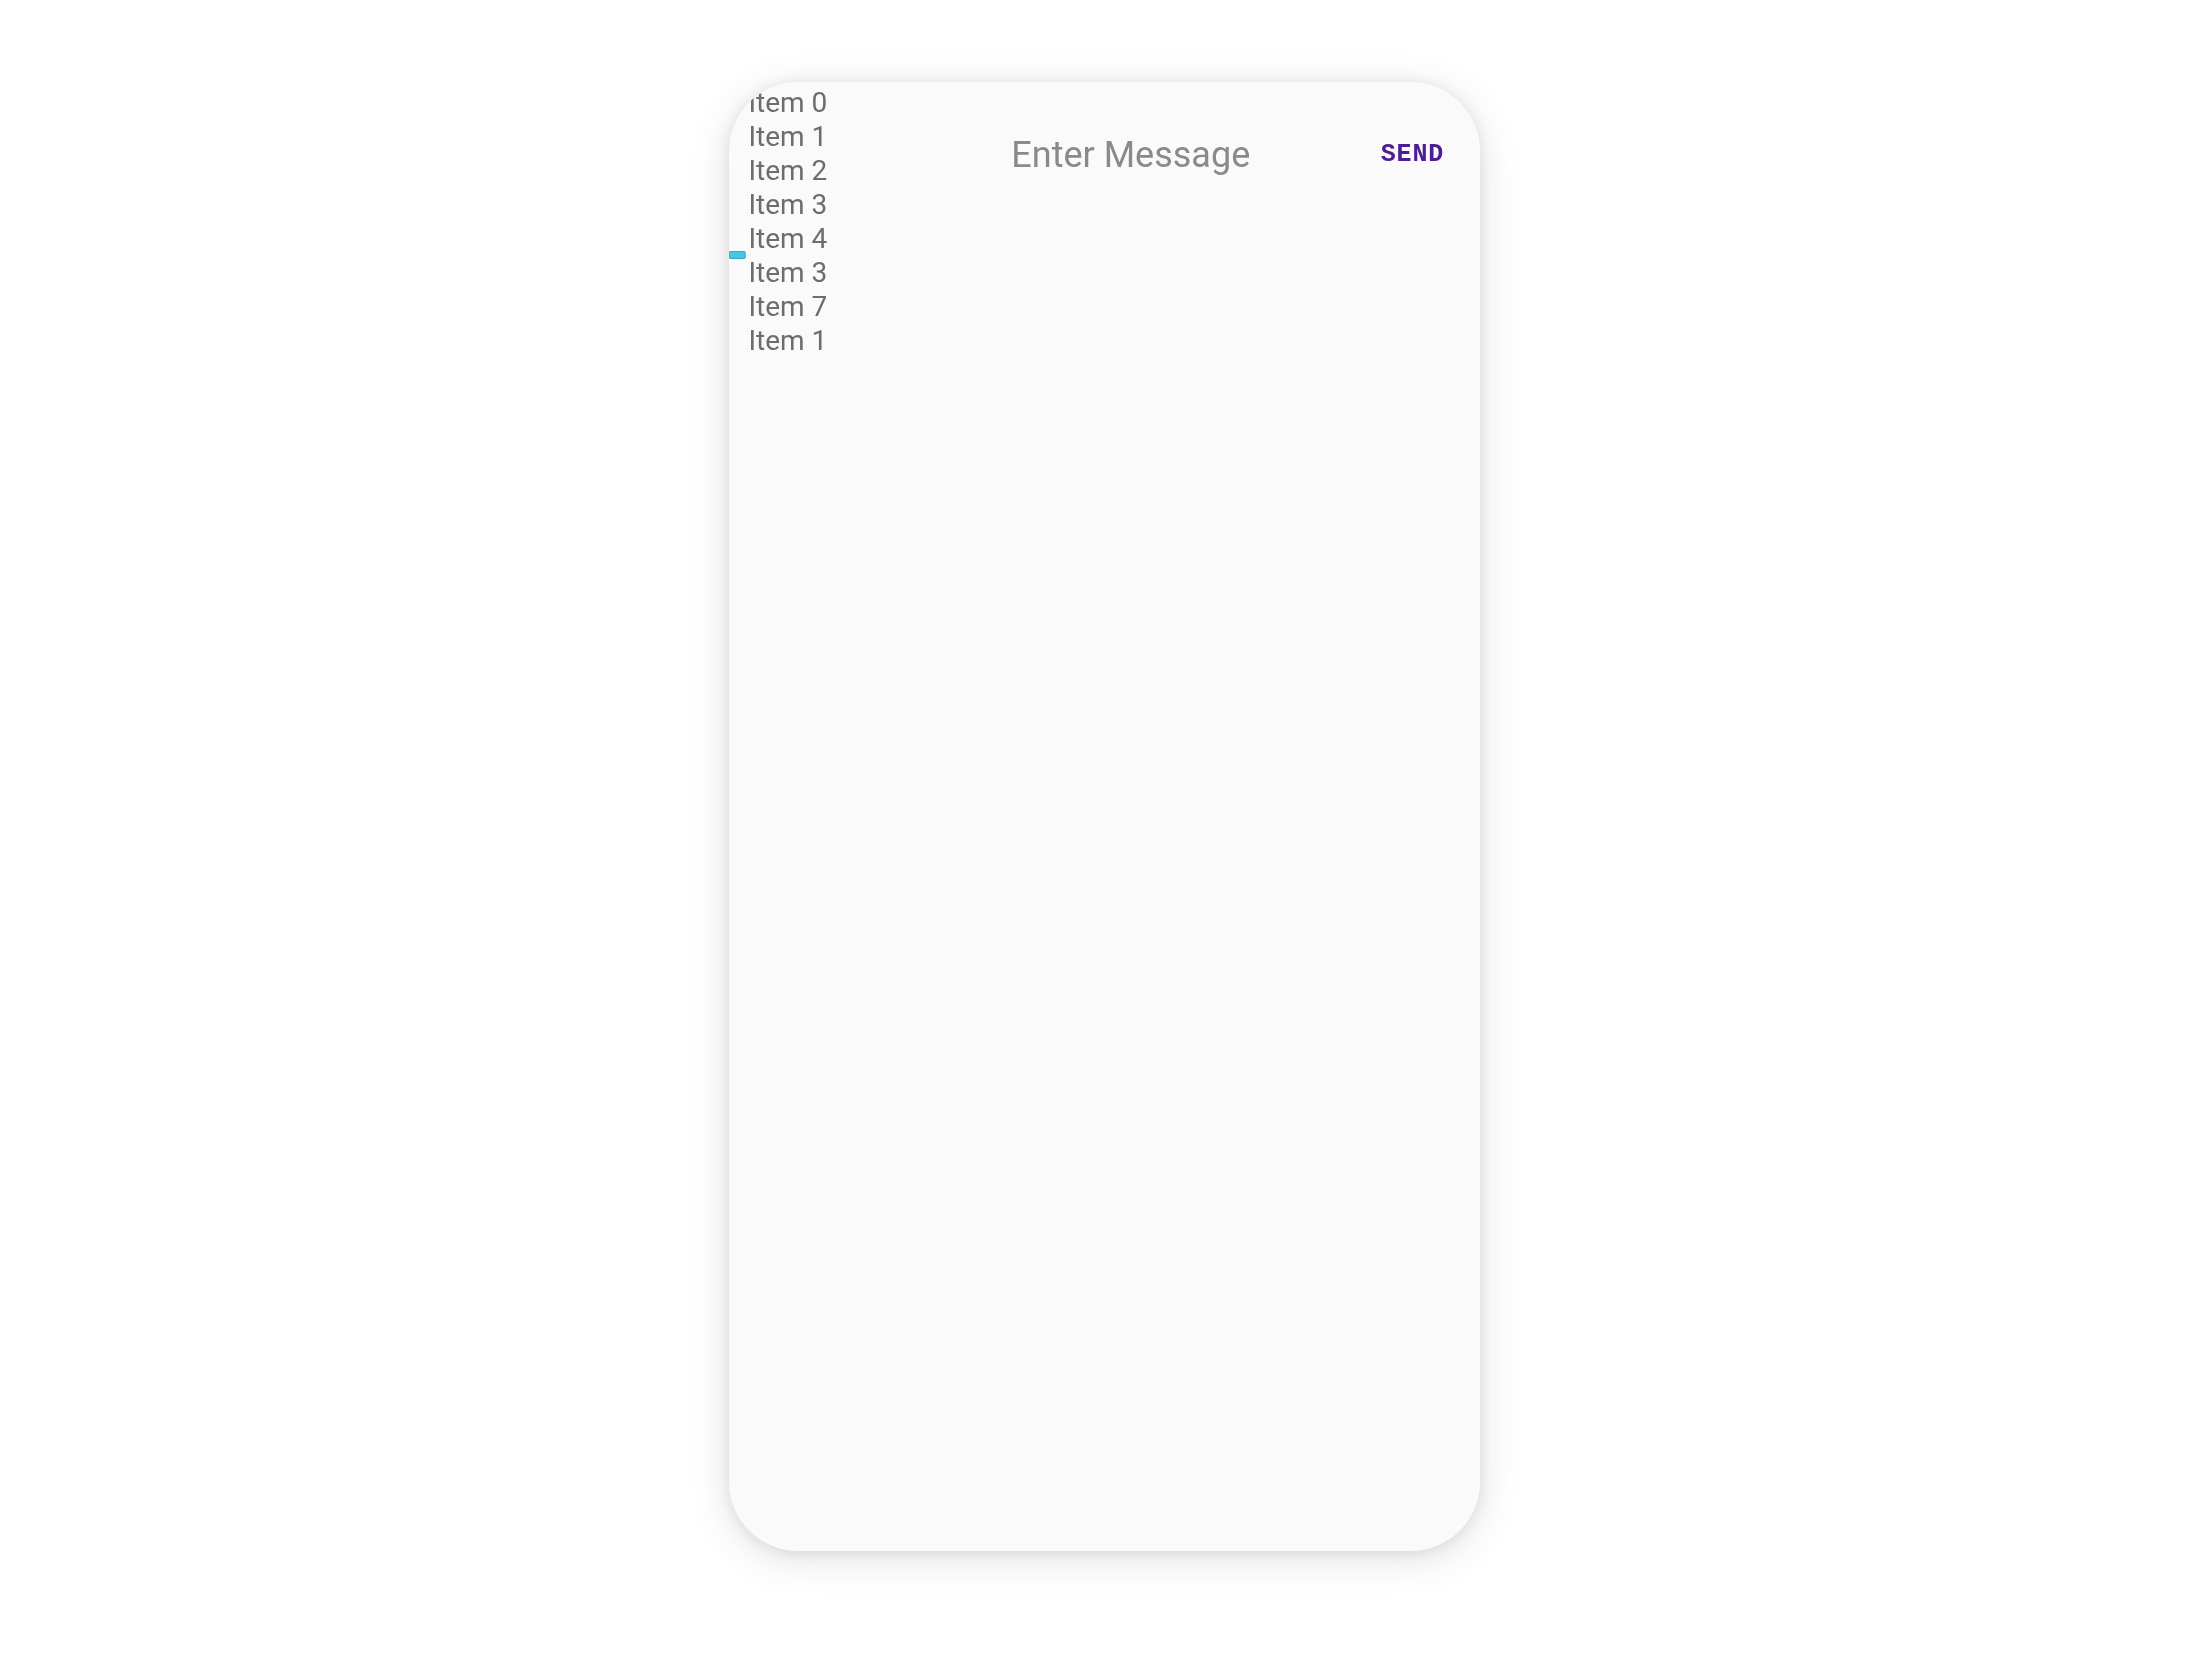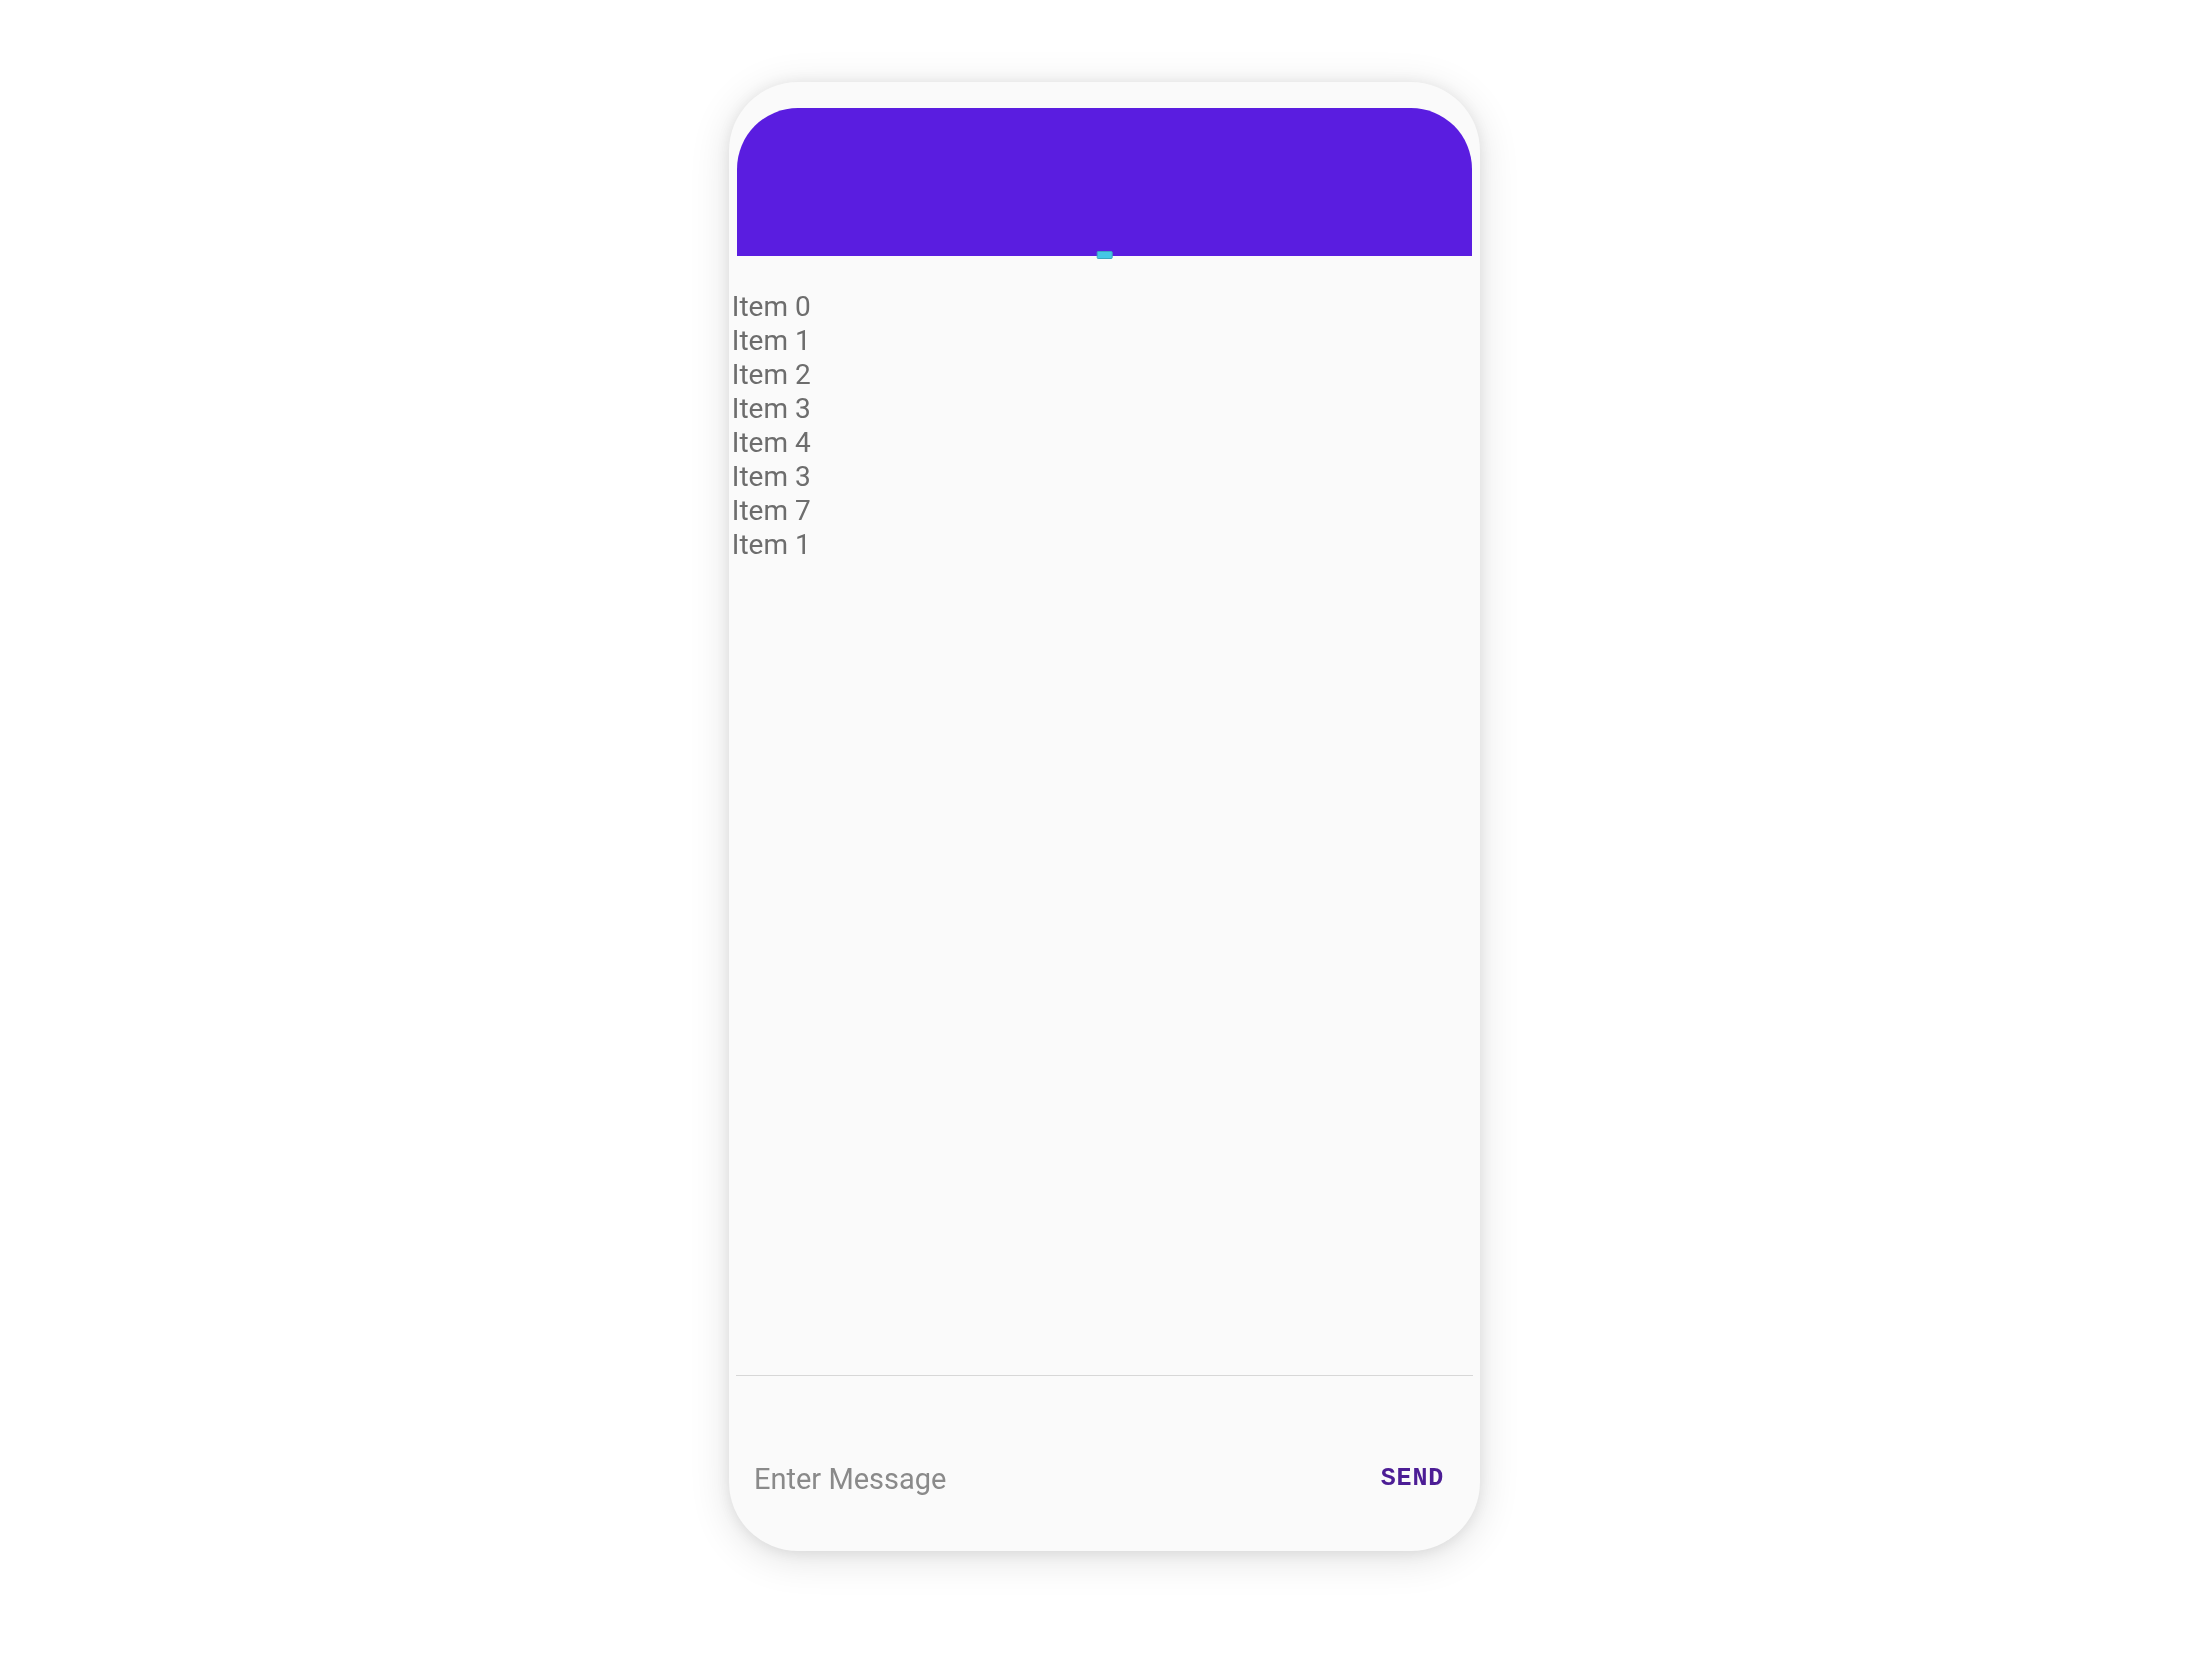--- a/index.html
+++ b/index.html
@@ -18,22 +18,20 @@
       position: absolute;
       left: 729px;
       top: 82px;
       width: 751px;
       height: 1469px;
       background: #fafafa;
       border-radius: 69px;
       box-shadow: 0 7px 42px rgba(0,0,0,0.12), 0 1.4px 14px rgba(0,0,0,0.08);
       overflow: hidden;
       display: flex;
-      flex-direction: column;
-      gap: 30px;
     }
     .header-bar {
       margin: 26px 8.3px 0 8.3px;
       height: 148px;
       background: #5a1de0;
       border-top-left-radius: 61px;
       border-top-right-radius: 61px;
       position: relative;
       flex-shrink: 0;
     }
@@ -71,23 +69,24 @@
       align-items: center;
       height: 145px;
       padding: 0 14px 0 25px;
       flex-shrink: 0;
     }
     .composer-input {
       flex: 1;
       border: none;
       outline: none;
       background: transparent;
-      font-size: 29px;
+      font-size: 36px;
       color: #ef4444;
       font-family: inherit;
+      text-align: center;
     }
     .composer-input::placeholder {
       color: #8a8a8a;
     }
     .send-btn {
       border: none;
       background: transparent;
       color: #4c1d95;
       font-size: 25px;
       font-weight: 600;

